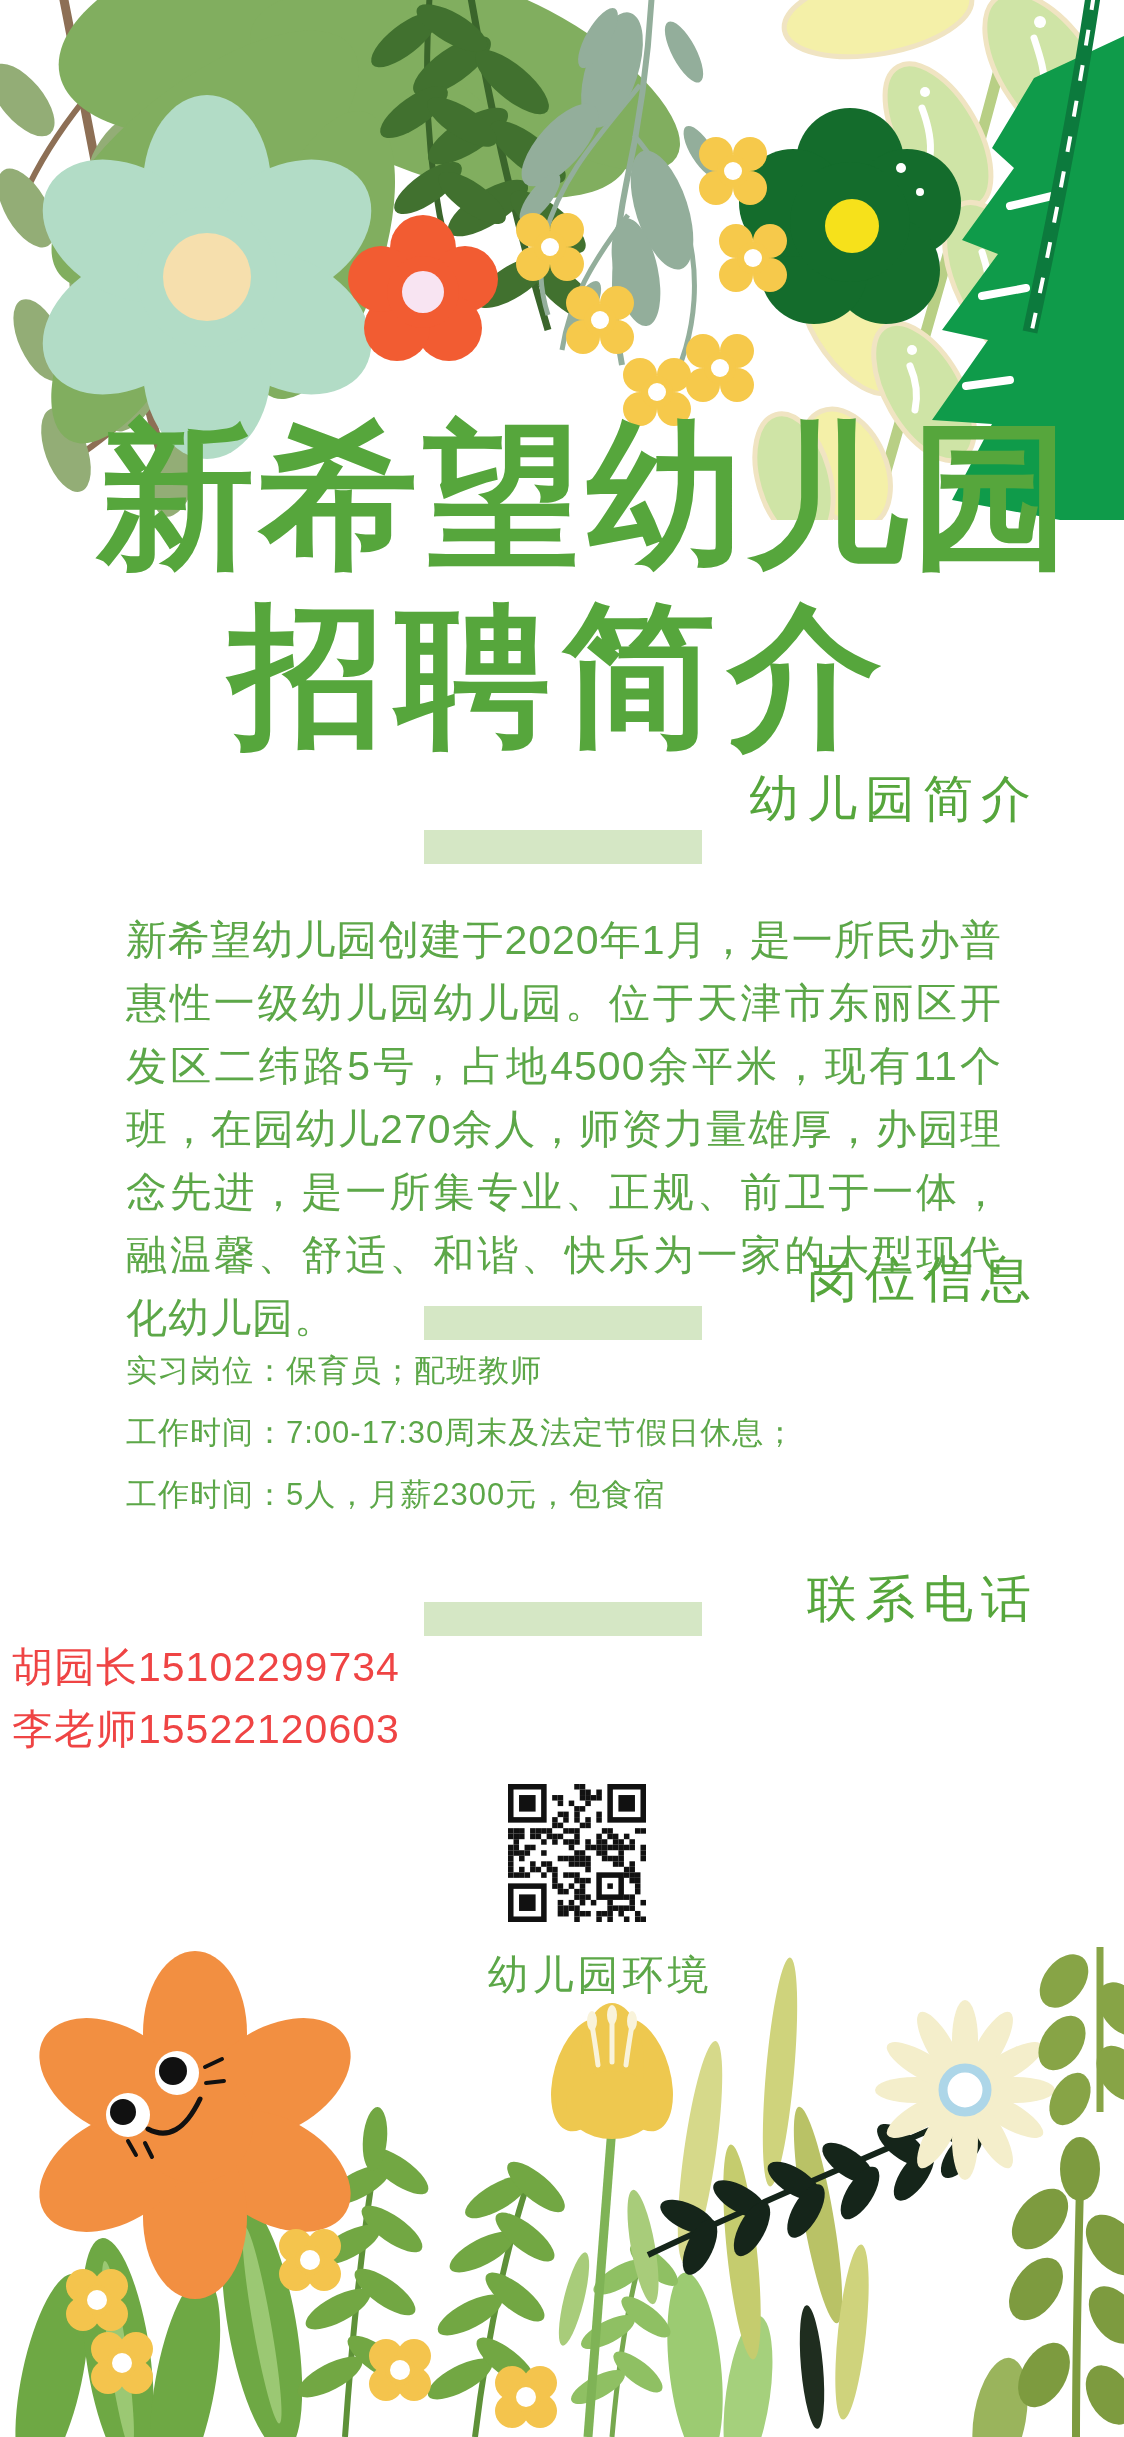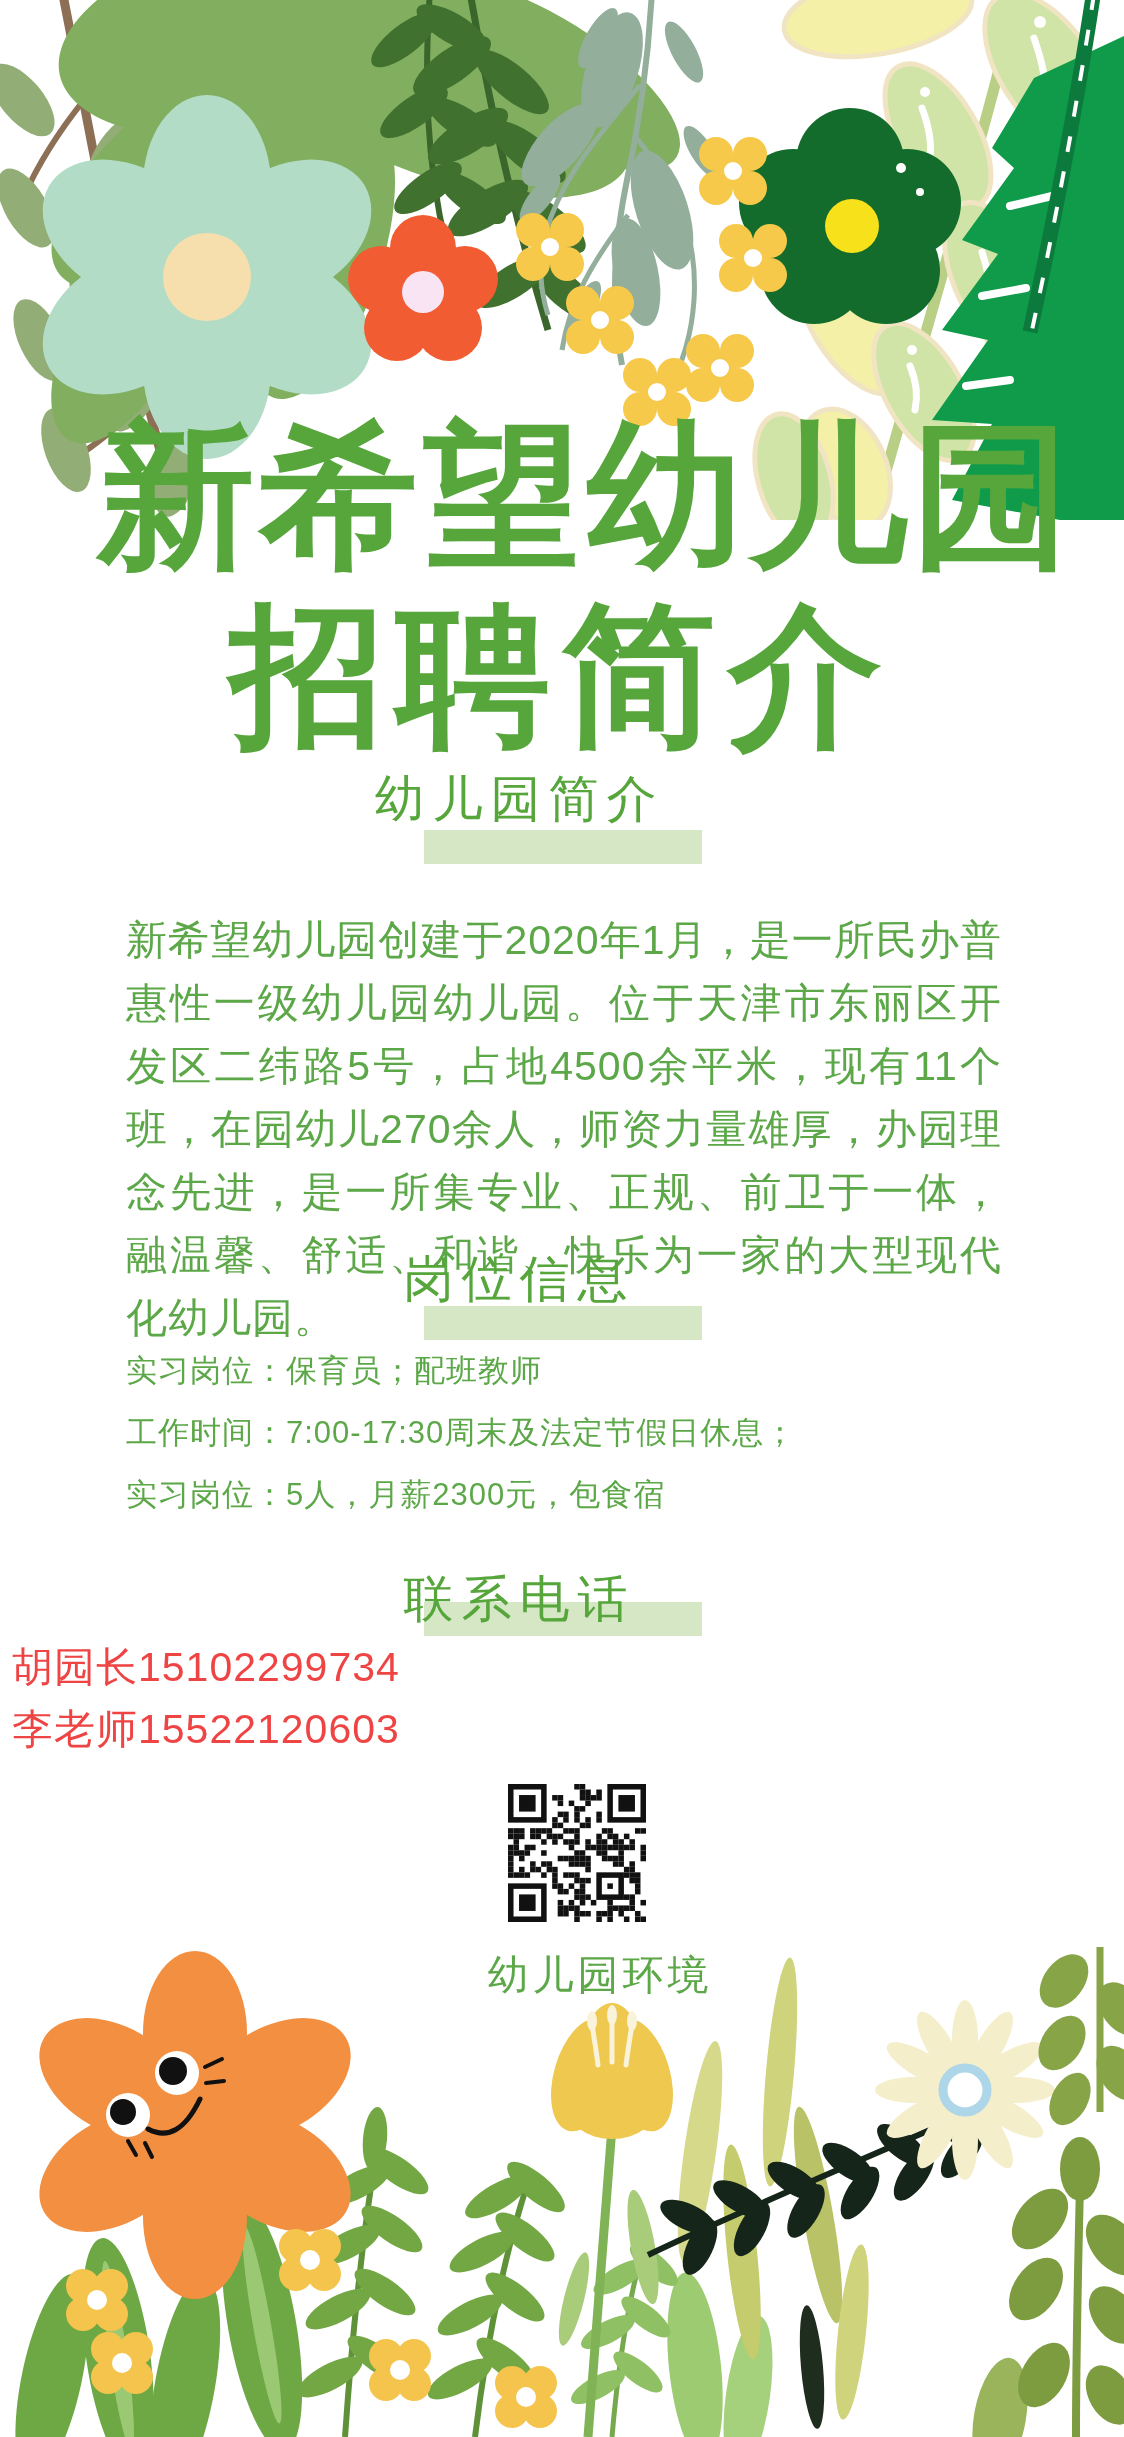--- a/index.html
+++ b/index.html
@@ -8,21 +8,21 @@
   .poster{position:absolute;inset:0;width:1124px;height:2437px;background:#ffffff;}
   .deco{position:absolute;left:0;width:1124px;z-index:1;pointer-events:none;}
   .deco-top{top:0;height:520px;}
   .deco-bottom{top:1947px;height:490px;}
   .layer{position:absolute;left:0;width:1124px;z-index:2;}
 
   .title{top:404px;text-align:center;color:#56a63c;font-weight:900;}
   .title-line1{font-size:158px;line-height:184px;letter-spacing:5px;margin-left:48px;}
   .title-line2{font-size:154px;line-height:176px;letter-spacing:12px;}
 
-  .sec-title{position:absolute;left:0;width:1039px;z-index:3;text-align:center;
+  .sec-title{position:absolute;left:0;width:1039px;z-index:3;text-align:right;
              font-size:50px;line-height:58px;letter-spacing:8px;color:#56a63c;}
   .sec-bar{position:absolute;left:424px;width:278px;height:34px;background:#d5e7c5;z-index:2;}
   .t-intro{top:770px;} .b-intro{top:830px;}
   .t-jobs{top:1250px;}  .b-jobs{top:1306px;}
   .t-contact{top:1546px;margin-top:24px;} .b-contact{top:1602px;}
 
   .intro-para{position:absolute;top:868px;left:126px;width:876px;z-index:3;
               font-size:41px;line-height:63px;letter-spacing:1px;
               text-align:justify;color:#5ca748;}
   .jobs-lines{position:absolute;top:1340px;left:126px;width:920px;z-index:3;
@@ -238,21 +238,21 @@
 
   <div class="sec-bar b-intro"></div>
   <div class="sec-title t-intro">幼儿园简介</div>
   <p class="intro-para">新希望幼儿园创建于2020年1月，是一所民办普惠性一级幼儿园幼儿园。位于天津市东丽区开发区二纬路5号，占地4500余平米，现有11个班，在园幼儿270余人，师资力量雄厚，办园理念先进，是一所集专业、正规、前卫于一体，融温馨、舒适、和谐、快乐为一家的大型现代化幼儿园。</p>
 
   <div class="sec-bar b-jobs"></div>
   <div class="sec-title t-jobs">岗位信息</div>
   <div class="jobs-lines">
     <div>实习岗位：保育员；配班教师</div>
     <div>工作时间：7:00-17:30周末及法定节假日休息；</div>
-    <div>实习岗位：5人，月薪2300元，包食宿</div>
+    <div>工作时间：5人，月薪2300元，包食宿</div>
   </div>
 
   <div class="sec-bar b-contact"></div>
   <div class="sec-title t-contact">联系电话</div>
   <div class="contact-lines">
     <div>胡园长15102299734</div>
     <div>李老师15522120603</div>
   </div>
 
   <div class="qr">

